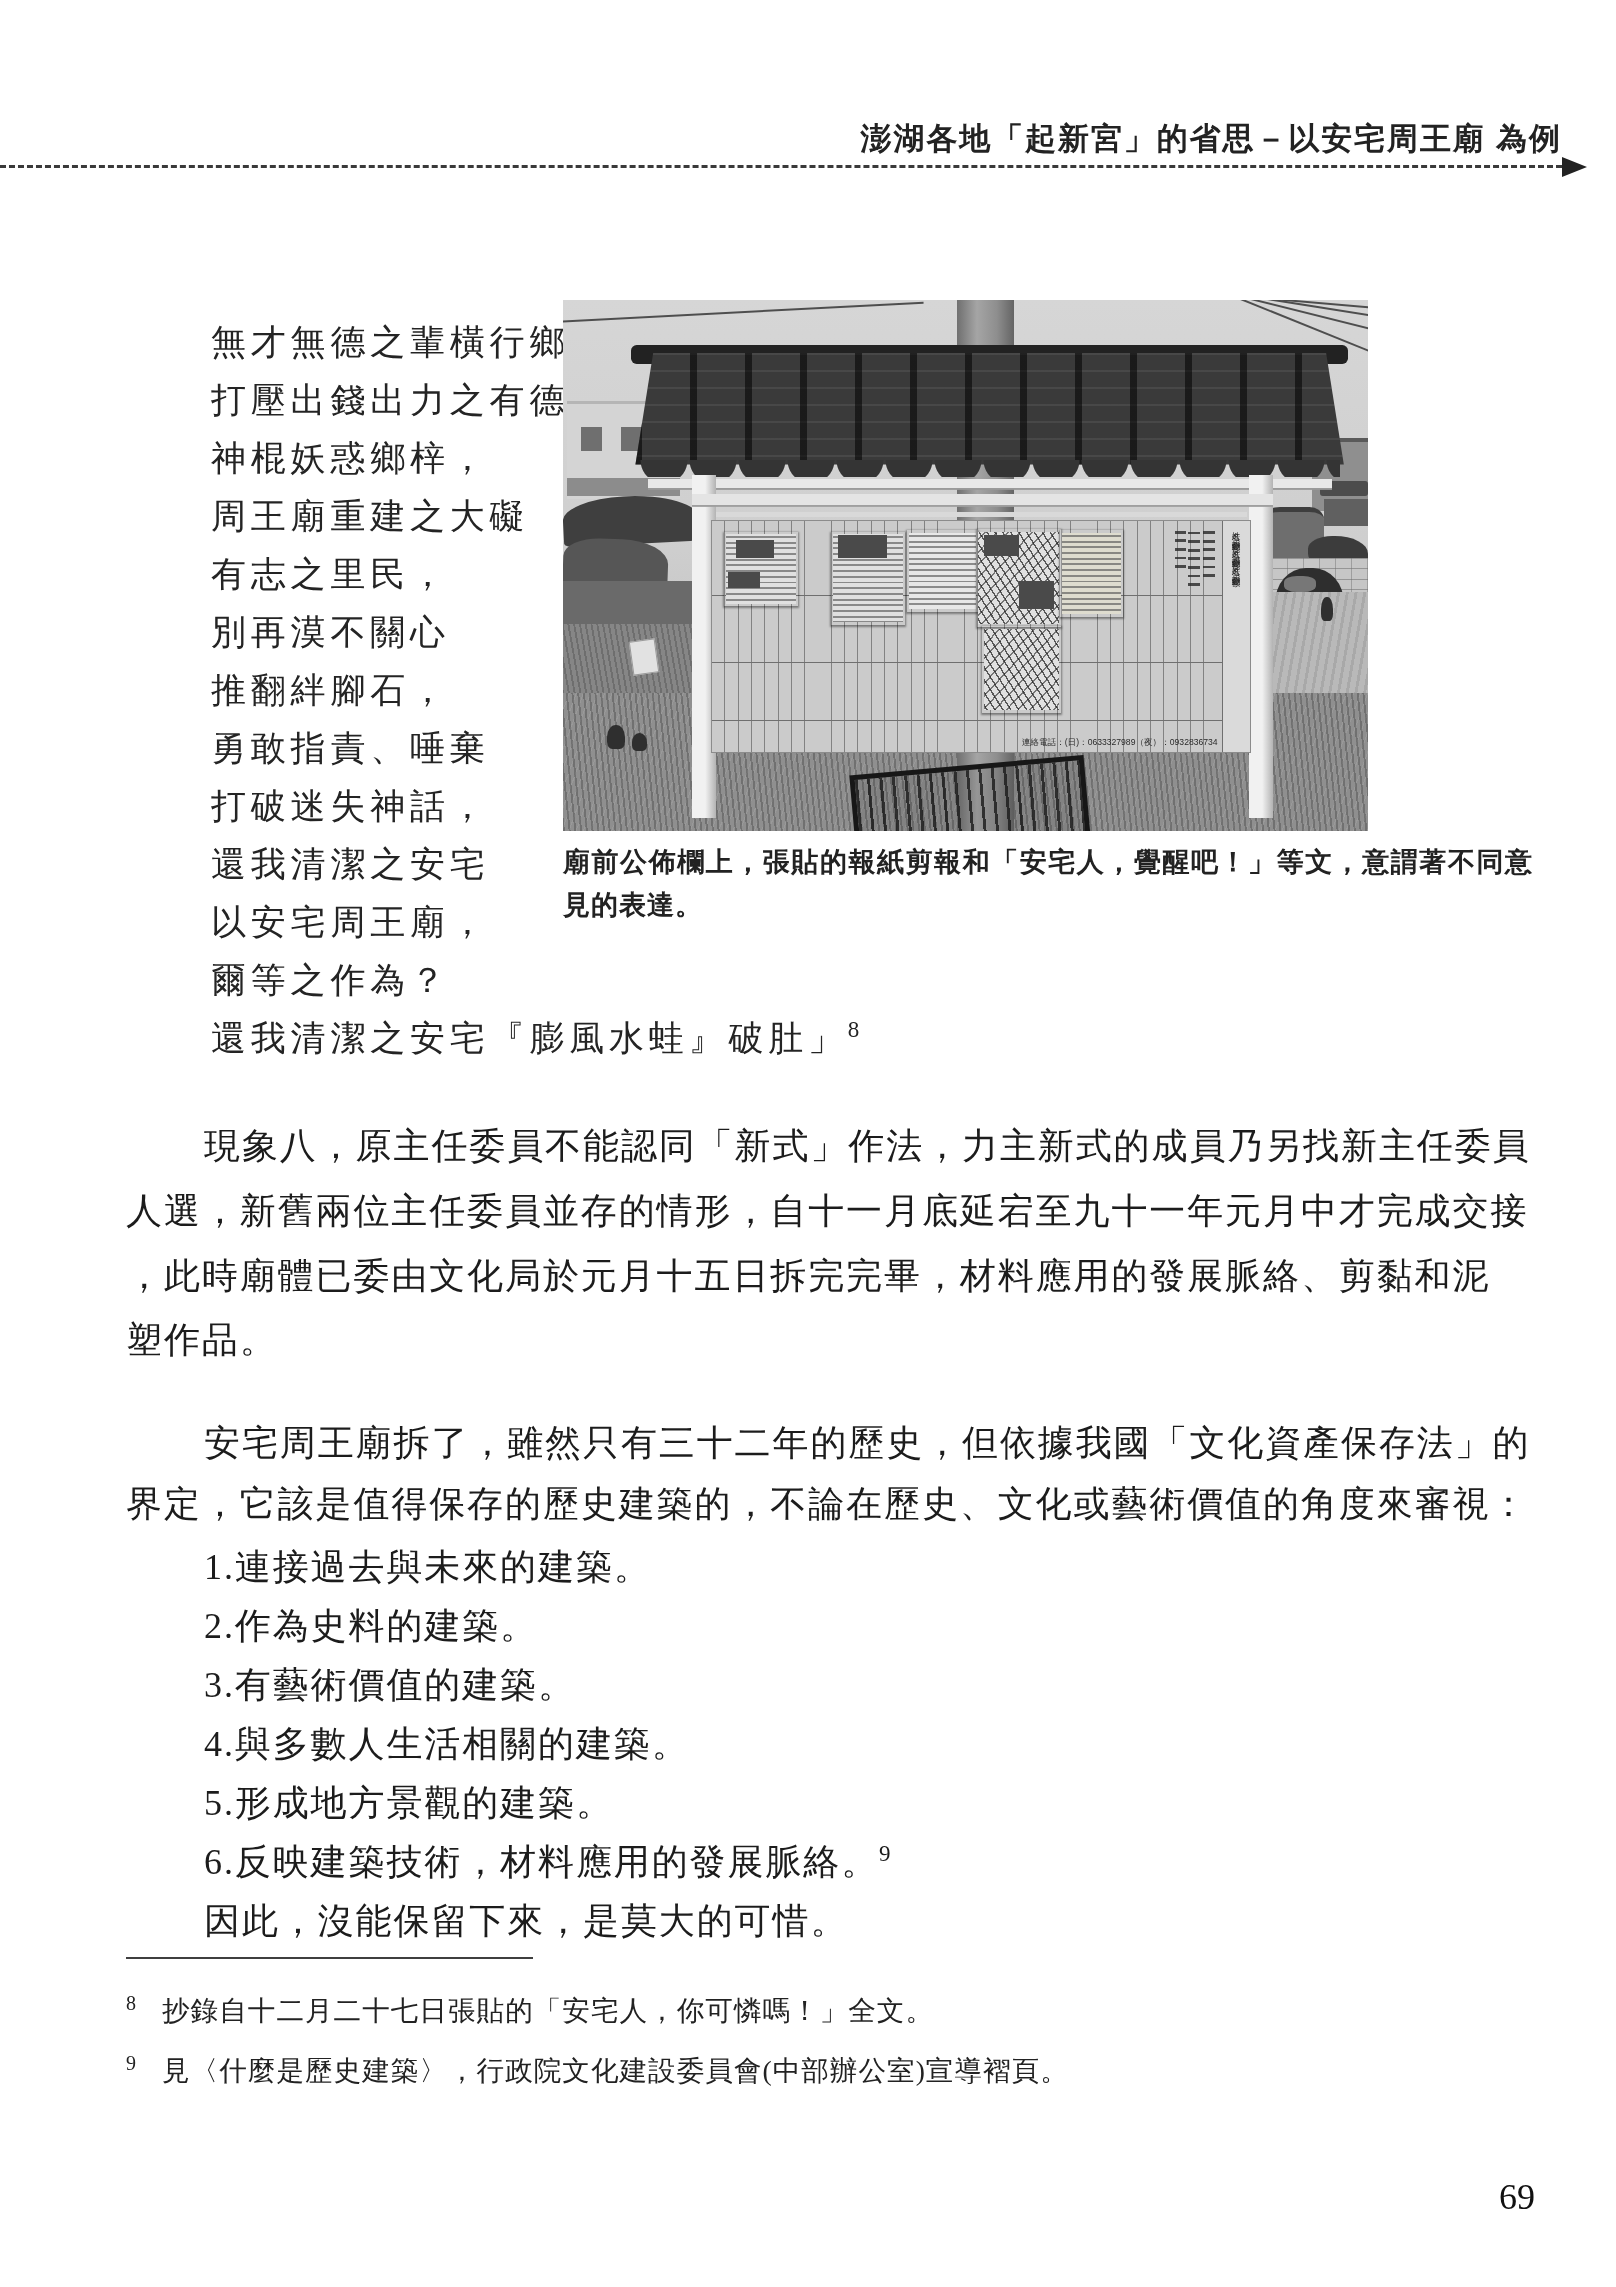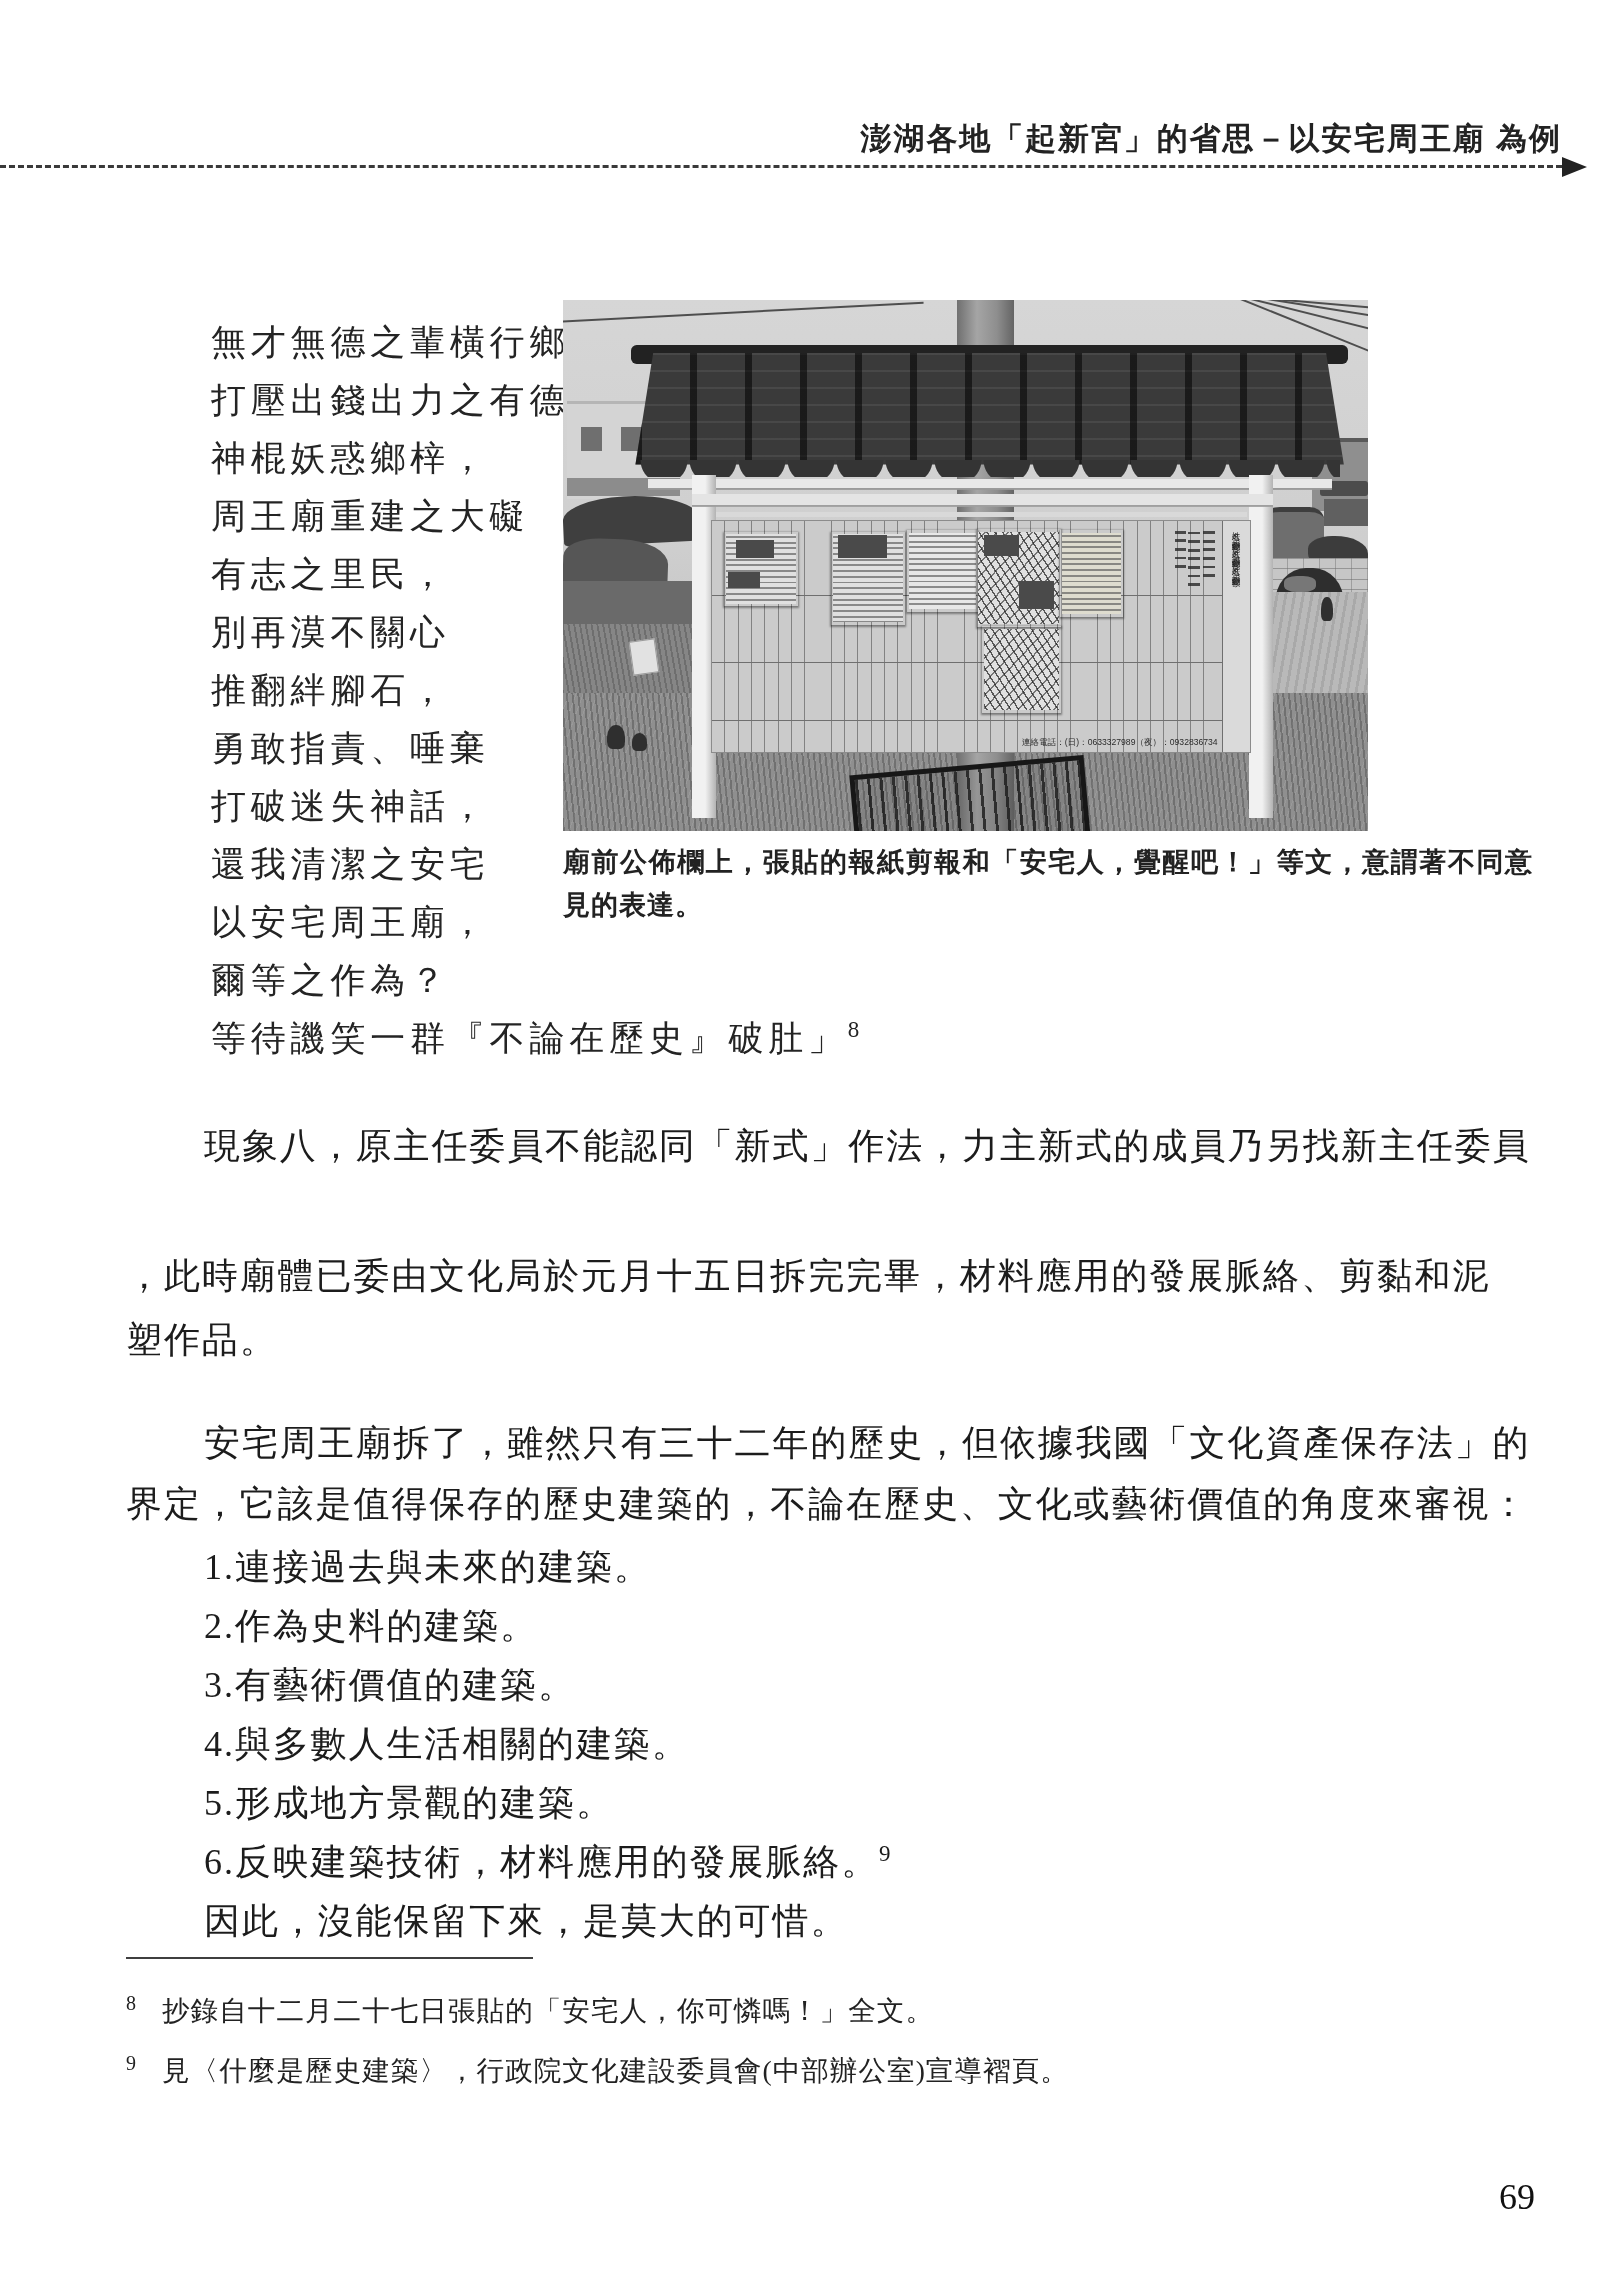--- a/index.html
+++ b/index.html
@@ -137,21 +137,21 @@
     <div class="pl">神棍妖惑鄉梓，</div>
     <div class="pl">周王廟重建之大礙</div>
     <div class="pl">有志之里民，</div>
     <div class="pl">別再漠不關心</div>
     <div class="pl">推翻絆腳石，</div>
     <div class="pl">勇敢指責、唾棄</div>
     <div class="pl">打破迷失神話，</div>
     <div class="pl">還我清潔之安宅</div>
     <div class="pl">以安宅周王廟，</div>
     <div class="pl">爾等之作為？</div>
-    <div class="pl"><span>等待譏笑一群『不論在歷史』破肚」</span><sup class="ref">8</sup></div>
+    <div class="pl"><span>還我清潔之安宅『膨風水蛙』破肚」</span><sup class="ref">8</sup></div>
   </div>
 
   <div class="photo">
     <div class="wire w1"></div>
     <div class="wire w2"></div>
     <div class="wire w3"></div>
     <div class="wire w4"></div>
     <div class="wire w5"></div>
 
     <div class="bldg-left"></div>
@@ -224,20 +224,21 @@
 
       <div class="contact">連絡電話：(日)：0633327989（夜）：0932836734</div>
     </div>
 
     <div class="grate"></div>
   </div>
 
   <div class="caption">廟前公佈欄上，張貼的報紙剪報和「安宅人，覺醒吧！」等文，意謂著不同意見的表達。</div>
 
   <div class="bline ind1" style="top:1122px">現象八，原主任委員不能認同「新式」作法，力主新式的成員乃另找新主任委員</div>
+  <div class="bline" style="top:1187px">人選，新舊兩位主任委員並存的情形，自十一月底延宕至九十一年元月中才完成交接</div>
   <div class="bline" style="top:1252px">，此時廟體已委由文化局於元月十五日拆完完畢，材料應用的發展脈絡、剪黏和泥</div>
   <div class="bline" style="top:1316px">塑作品。</div>
 
   <div class="bline ind1" style="top:1419px">安宅周王廟拆了，雖然只有三十二年的歷史，但依據我國「文化資產保存法」的</div>
   <div class="bline" style="top:1480px">界定，它該是值得保存的歷史建築的，不論在歷史、文化或藝術價值的角度來審視：</div>
 
   <div class="bline indent" style="top:1543px">1.連接過去與未來的建築。</div>
   <div class="bline indent" style="top:1602px">2.作為史料的建築。</div>
   <div class="bline indent" style="top:1661px">3.有藝術價值的建築。</div>
   <div class="bline indent" style="top:1720px">4.與多數人生活相關的建築。</div>

